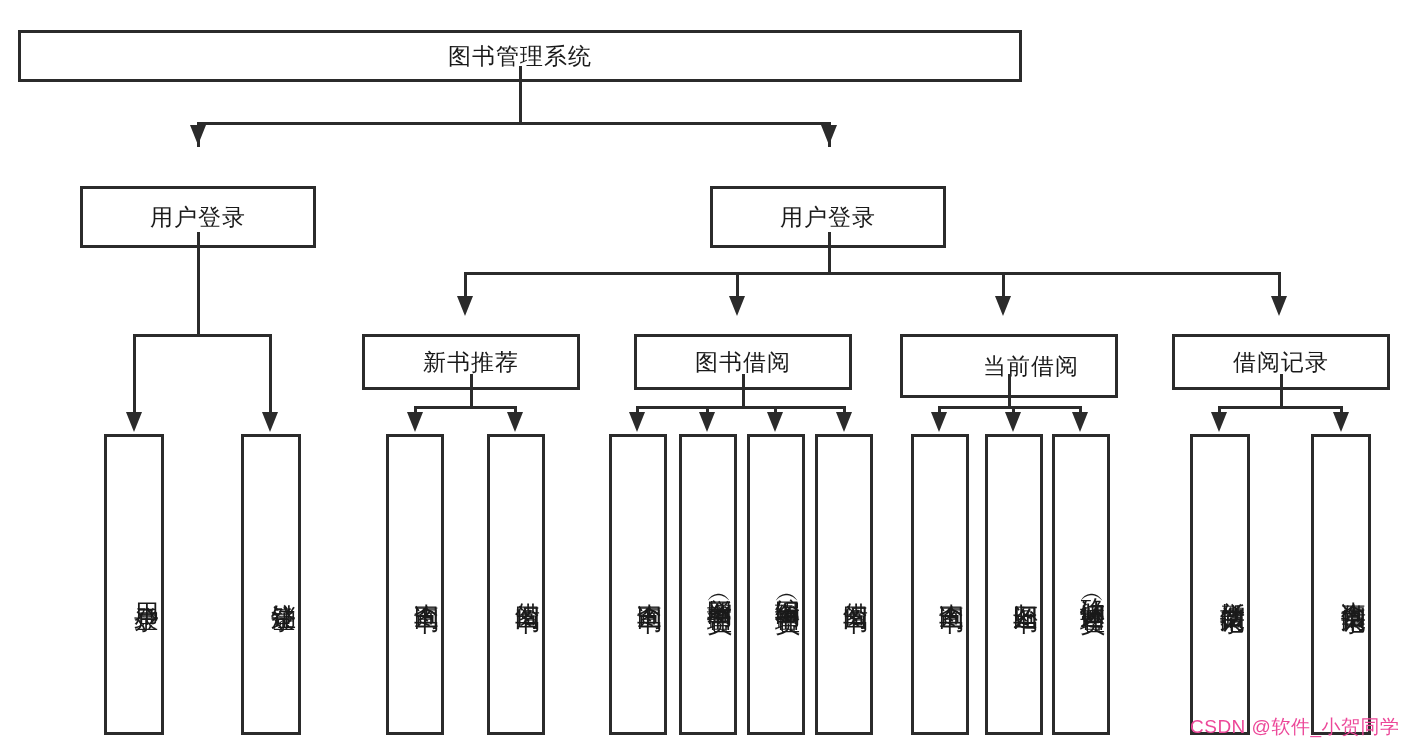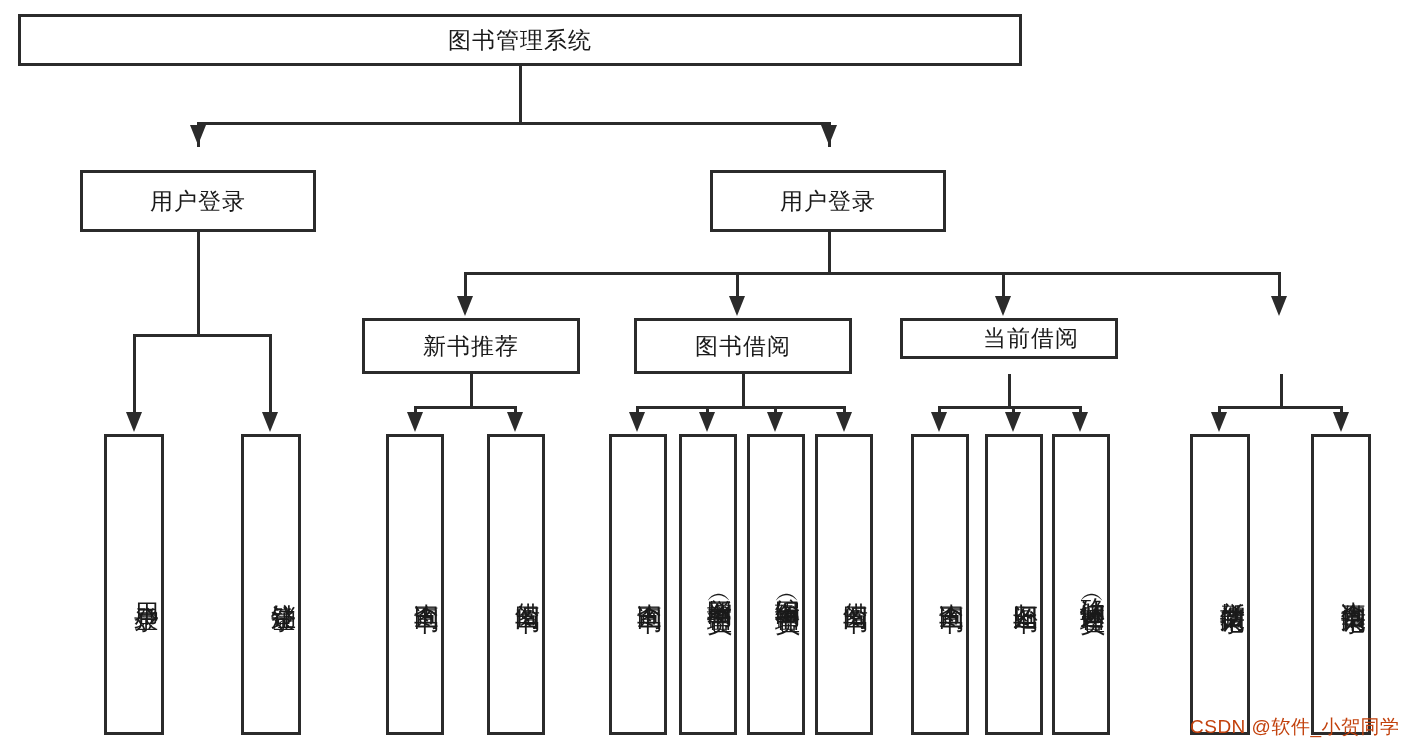--- a/index.html
+++ b/index.html
@@ -24,20 +24,21 @@
     background: #ffffff;
     display: flex;
     align-items: center;
     justify-content: center;
     color: #1a1a1a;
   }
   .node-h {
     font-size: 23px;
     letter-spacing: 1px;
     white-space: nowrap;
+    margin-top: 16px;
   }
   .node-v {
     writing-mode: vertical-rl;
     text-orientation: upright;
     font-size: 25px;
     line-height: 1.12;
     letter-spacing: 2px;
     padding-top: 4px;
     align-items: flex-start;
   }
@@ -51,21 +52,21 @@
     position: absolute;
     width: 0;
     height: 0;
     border-left: 8px solid transparent;
     border-right: 8px solid transparent;
     border-top: 20px solid #2b2b2b;
   }
   .watermark {
     position: absolute;
     font-size: 19px;
-    color: #c2410c;
+    color: #ec4899;
     white-space: nowrap;
     letter-spacing: 0.5px;
   }
 </style>
 </head>
 <body>
 
 <div id="canvas">
 
   <div class="node node-h" style="left:18px; top:14px; width:1004px; height:52px;">
@@ -103,22 +104,25 @@
   <div class="arrow" style="left:995px; top:296px;"></div>
   <div class="edge edge-v" style="left:1278px; top:272px; height:28px;"></div>
   <div class="arrow" style="left:1271px; top:296px;"></div>
 
   <div class="node node-h" style="left:634px; top:318px; width:218px; height:56px;">
     <span>图书借阅</span>
   </div>
   <div class="node node-h" style="left:362px; top:318px; width:218px; height:56px;">
     <span>新书推荐</span>
   </div>
-  <div class="node node-h" style="left:900px; top:318px; width:218px; height:41px;padding-left:44px;">
+  <div class="node node-h" style="left:900px; top:318px; width:218px; height:64px;padding-left:44px;">
     <span>当前借阅</span>
+  </div>
+  <div class="node node-h" style="left:1172px; top:318px; width:218px; height:56px;">
+    <span>借阅记录</span>
   </div>
 
   <div class="edge edge-v" style="left:470px; top:374px; height:34px;"></div>
   <div class="edge edge-h" style="left:414px; top:406px; width:102px;"></div>
   <div class="edge edge-v" style="left:414px; top:406px; height:14px;"></div>
   <div class="arrow" style="left:407px; top:412px;"></div>
   <div class="edge edge-v" style="left:514px; top:406px; height:14px;"></div>
   <div class="arrow" style="left:507px; top:412px;"></div>
 
   <div class="edge edge-v" style="left:742px; top:374px; height:34px;"></div>

